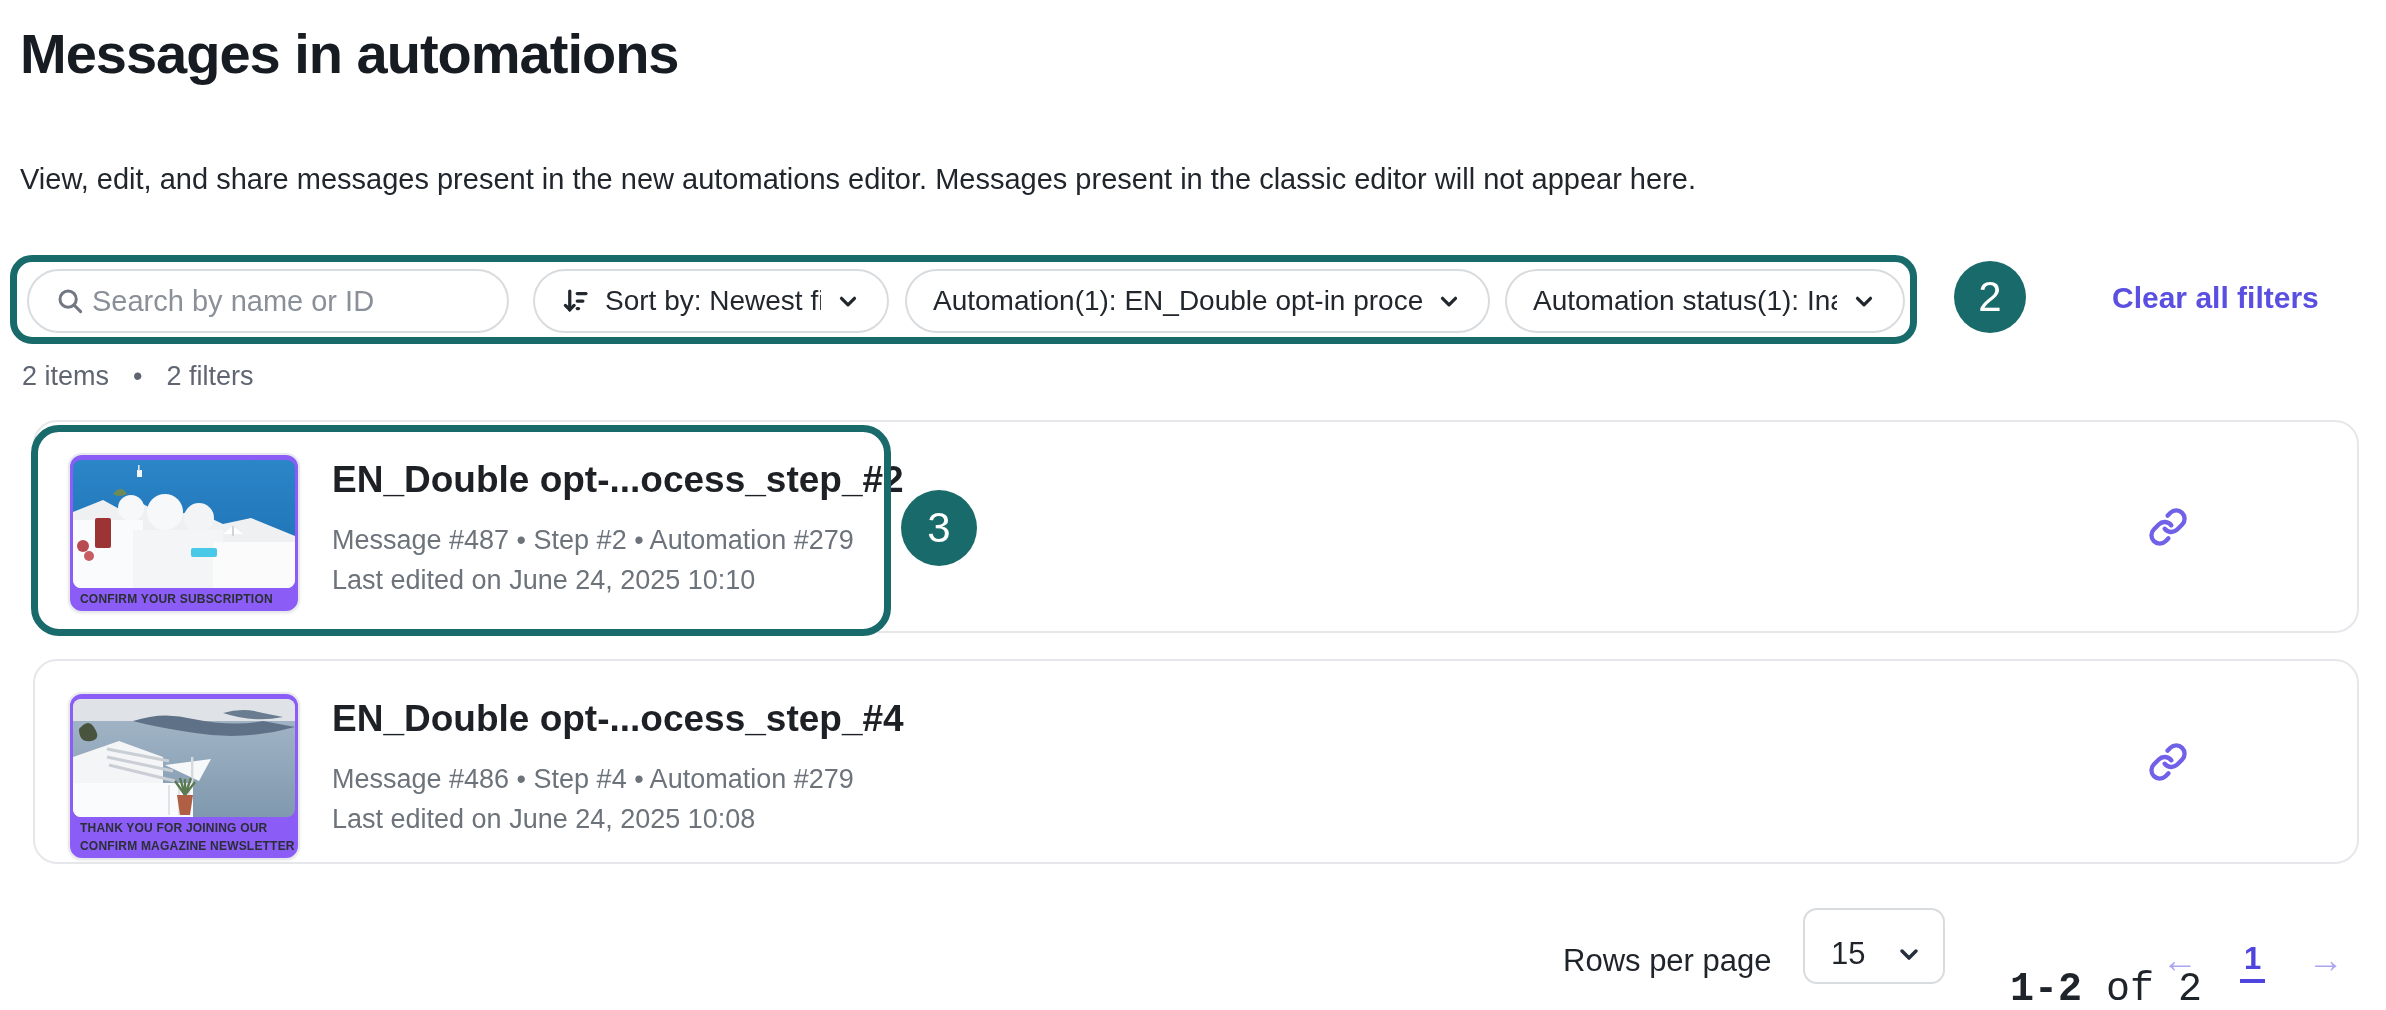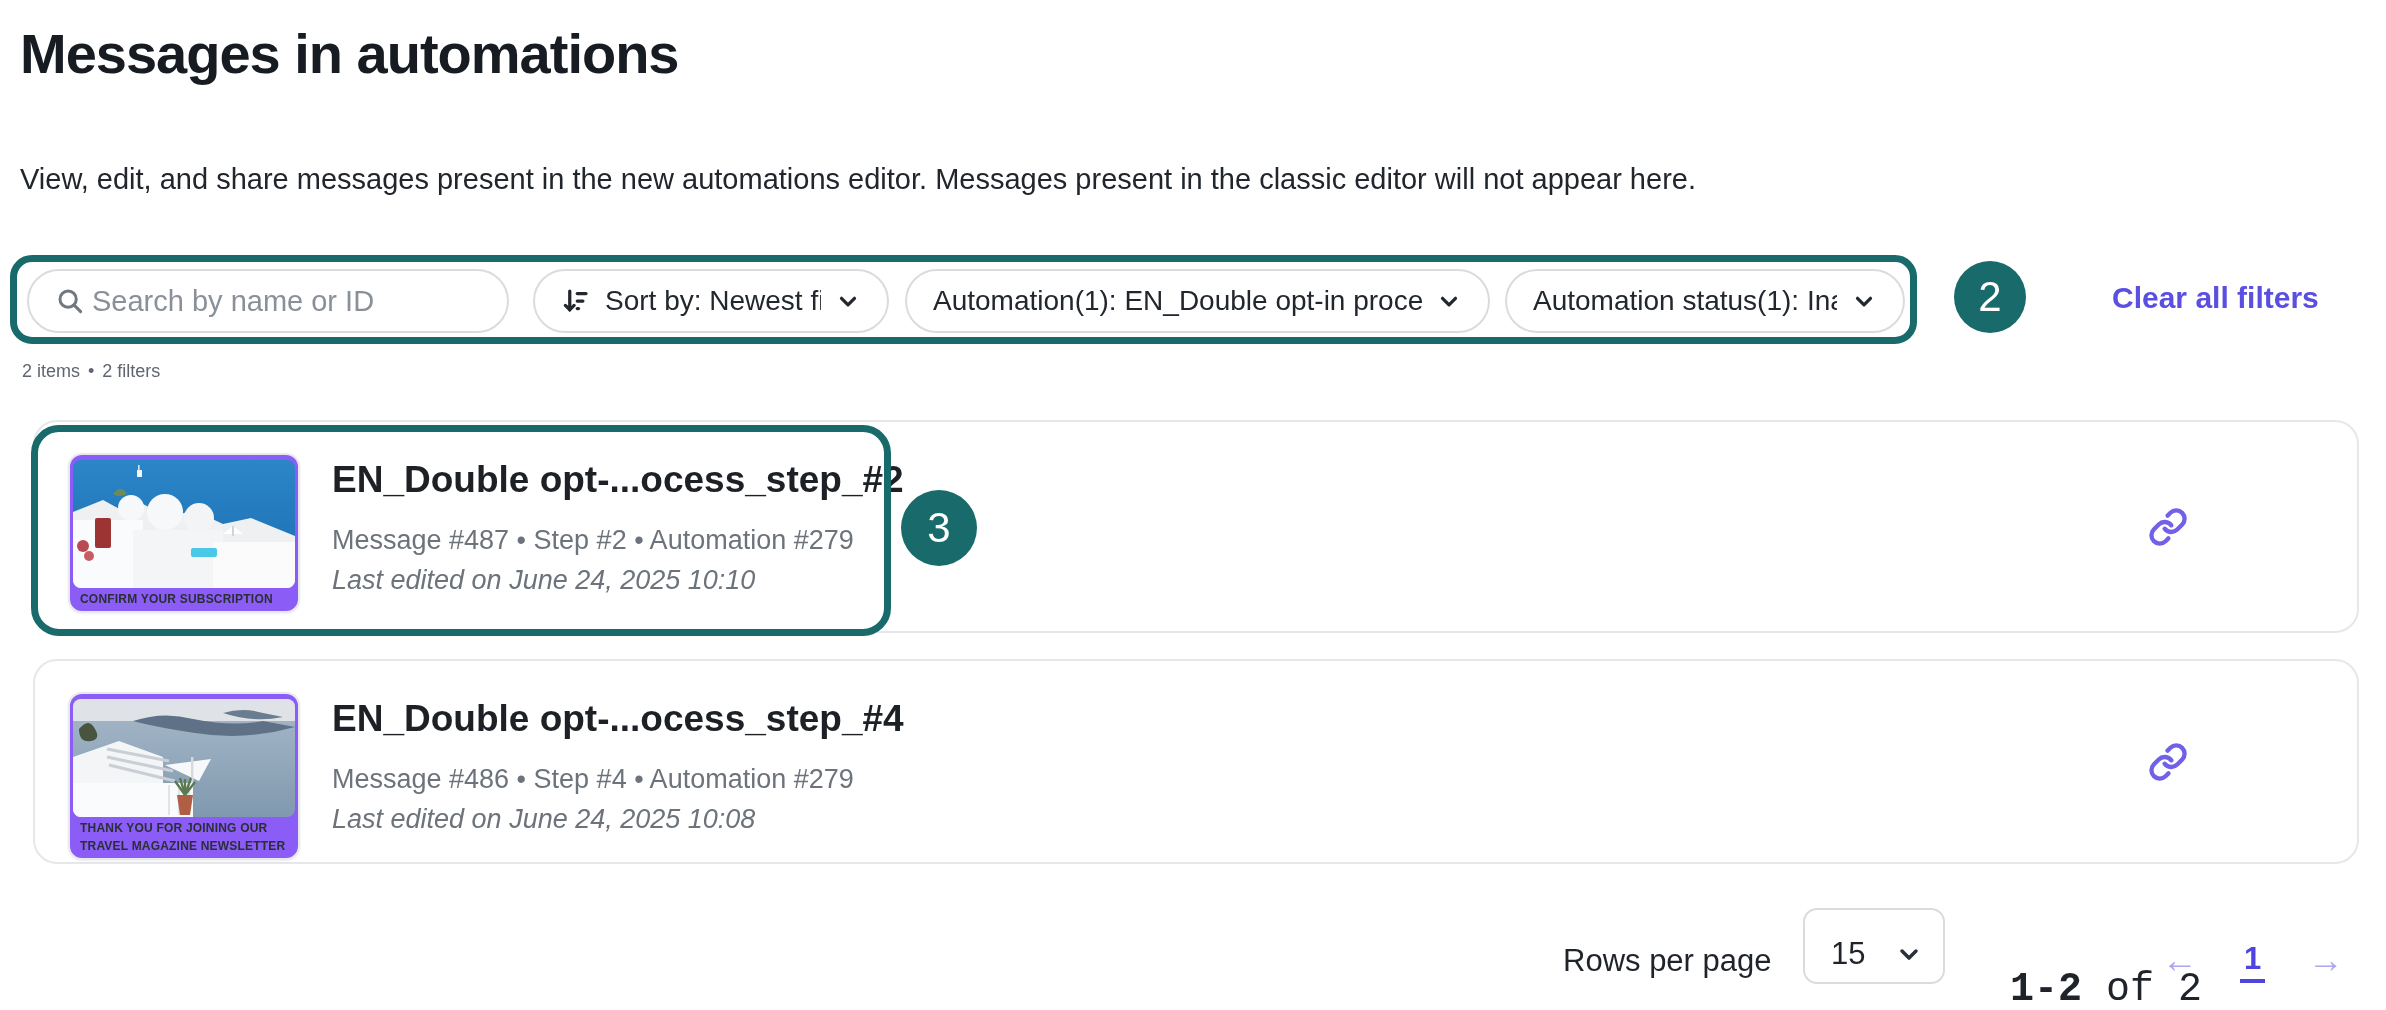--- a/index.html
+++ b/index.html
@@ -22,36 +22,36 @@
   .search-pill { left:27px; width:482px; gap:7px; cursor:text; }
   .search-pill input { border:none; outline:none; font-size:29px; width:100%; font-family:"Liberation Sans", sans-serif; color:#22272e; background:transparent; }
   .search-pill input::placeholder { color:#8a9099; }
   .sort-pill   { left:533px;  width:356px; }
   .auto-pill   { left:905px;  width:585px; }
   .status-pill { left:1505px; width:400px; }
   .pill .label { white-space:nowrap; overflow:hidden; }
   .pill .chev  { margin-left:auto; display:flex; }
   .clear-filters { position:absolute; left:2112px; top:270px; font-size:30px; font-weight:700; color:#5a4fe0; cursor:pointer; white-space:nowrap; }
 
-  .summary { position:absolute; left:22px; top:350px; font-size:18px; color:#5f6671; display:flex; gap:8px; align-items:center; }
+  .summary { position:absolute; left:22px; top:350px; font-size:27px; color:#5f6671; display:flex; gap:24px; align-items:center; }
 
   
   .row-card { position:absolute; left:33px; width:2326px; background:#fff; border:2px solid #e5e7ea; border-radius:24px; cursor:pointer; }
   .row-1 { top:409px; height:213px; }
   .row-2 { top:648px; height:205px; }
 
   .thumb { position:absolute; left:33px; top:31px; width:232px; background:#8b5cf6; border:2px solid #e7e9ec; border-radius:14px; overflow:hidden; box-shadow:0 1px 3px rgba(0,0,0,.07); }
   .thumb-1 { height:160px; }
   .thumb-2 { height:168px; }
   .thumb svg { display:block; margin:5px auto 0; border-radius:8px; }
   .thumb .cap { padding:4px 10px 0; font-size:12px; font-weight:700; color:#2a2f35; letter-spacing:.2px; white-space:nowrap; overflow:hidden; }
 
   .row-title { position:absolute; left:297px; top:37px; font-size:37px; font-weight:700; color:#1d2126; }
   .row-meta  { position:absolute; left:297px; top:103px; font-size:27px; color:#6c737b; }
-  .row-edited{ position:absolute; left:297px; top:143px; font-size:27px; color:#6c737b;font-style:italic; }
+  .row-edited{ position:absolute; left:297px; top:143px; font-size:27px; color:#6c737b; }
 
   .link-btn { position:absolute; left:2105px; top:50%; transform:translateY(-50%); width:56px; height:56px; display:flex; align-items:center; justify-content:center; border-radius:10px; cursor:pointer; }
 
   
   .rows-label { position:absolute; left:1563px; top:932px; font-size:31px; color:#1f232a; }
   .rows-select { position:absolute; left:1803px; top:897px; width:142px; height:76px; border:2px solid #d9dcdf; border-radius:14px; background:#fff; display:flex; align-items:center; padding:16px 20px 0 26px; font-size:31px; color:#1f232a; cursor:pointer; }
   .rows-select .chev { margin-left:auto; display:flex; }
   .range { position:absolute; left:2010px; top:956px; font-size:40px; color:#1f232a;font-family:Liberation Mono, monospace; }
   .range b { font-weight:700; }
   .pg-prev, .pg-next { position:absolute; top:928px; font-size:36px; color:#aca5f1; cursor:pointer; }
@@ -193,21 +193,21 @@
         <g stroke="#e1e4e7" stroke-width="2">
             <line x1="96" y1="86" x2="96" y2="116"></line>
             <line x1="106" y1="86" x2="106" y2="116"></line>
             <line x1="116" y1="86" x2="116" y2="116"></line>
           </g>
         <path d="M104,96 l16,0 l-3,20 l-10,0 Z" fill="#b15f44"></path>
         <path d="M112,96 l-10,-14 M112,96 l0,-16 M112,96 l10,-13 M112,96 l-5,-17 M112,96 l6,-17" stroke="#5b7a52" stroke-width="2.4" fill="none"></path>
         <path d="M6,30 q10,-12 16,0 q6,10 -4,12 q-12,2 -12,-12Z" fill="#49543e"></path>
       </svg>
       <div class="cap">THANK YOU FOR JOINING OUR</div>
-      <div class="cap">TRAVEL MAGAZINE NEWSLETTER</div>
+      <div class="cap">CONFIRM MAGAZINE NEWSLETTER</div>
     </div>
     <div class="row-title">EN_Double opt-...ocess_step_#4</div>
     <div class="row-meta">Message #486  •  Step #4  •  Automation #279</div>
     <div class="row-edited">Last edited on June 24, 2025 10:08</div>
     <div class="link-btn">
       <svg width="40" height="40" viewBox="0 0 24 24" fill="none" stroke="#7061e8" stroke-width="2.6" stroke-linecap="round" stroke-linejoin="round">
           <path d="M10 13a5 5 0 0 0 7.54.54l3-3a5 5 0 0 0-7.07-7.07l-1.72 1.71"></path>
           <path d="M14 11a5 5 0 0 0-7.54-.54l-3 3a5 5 0 0 0 7.07 7.07l1.71-1.71"></path>
         </svg>
     </div>

